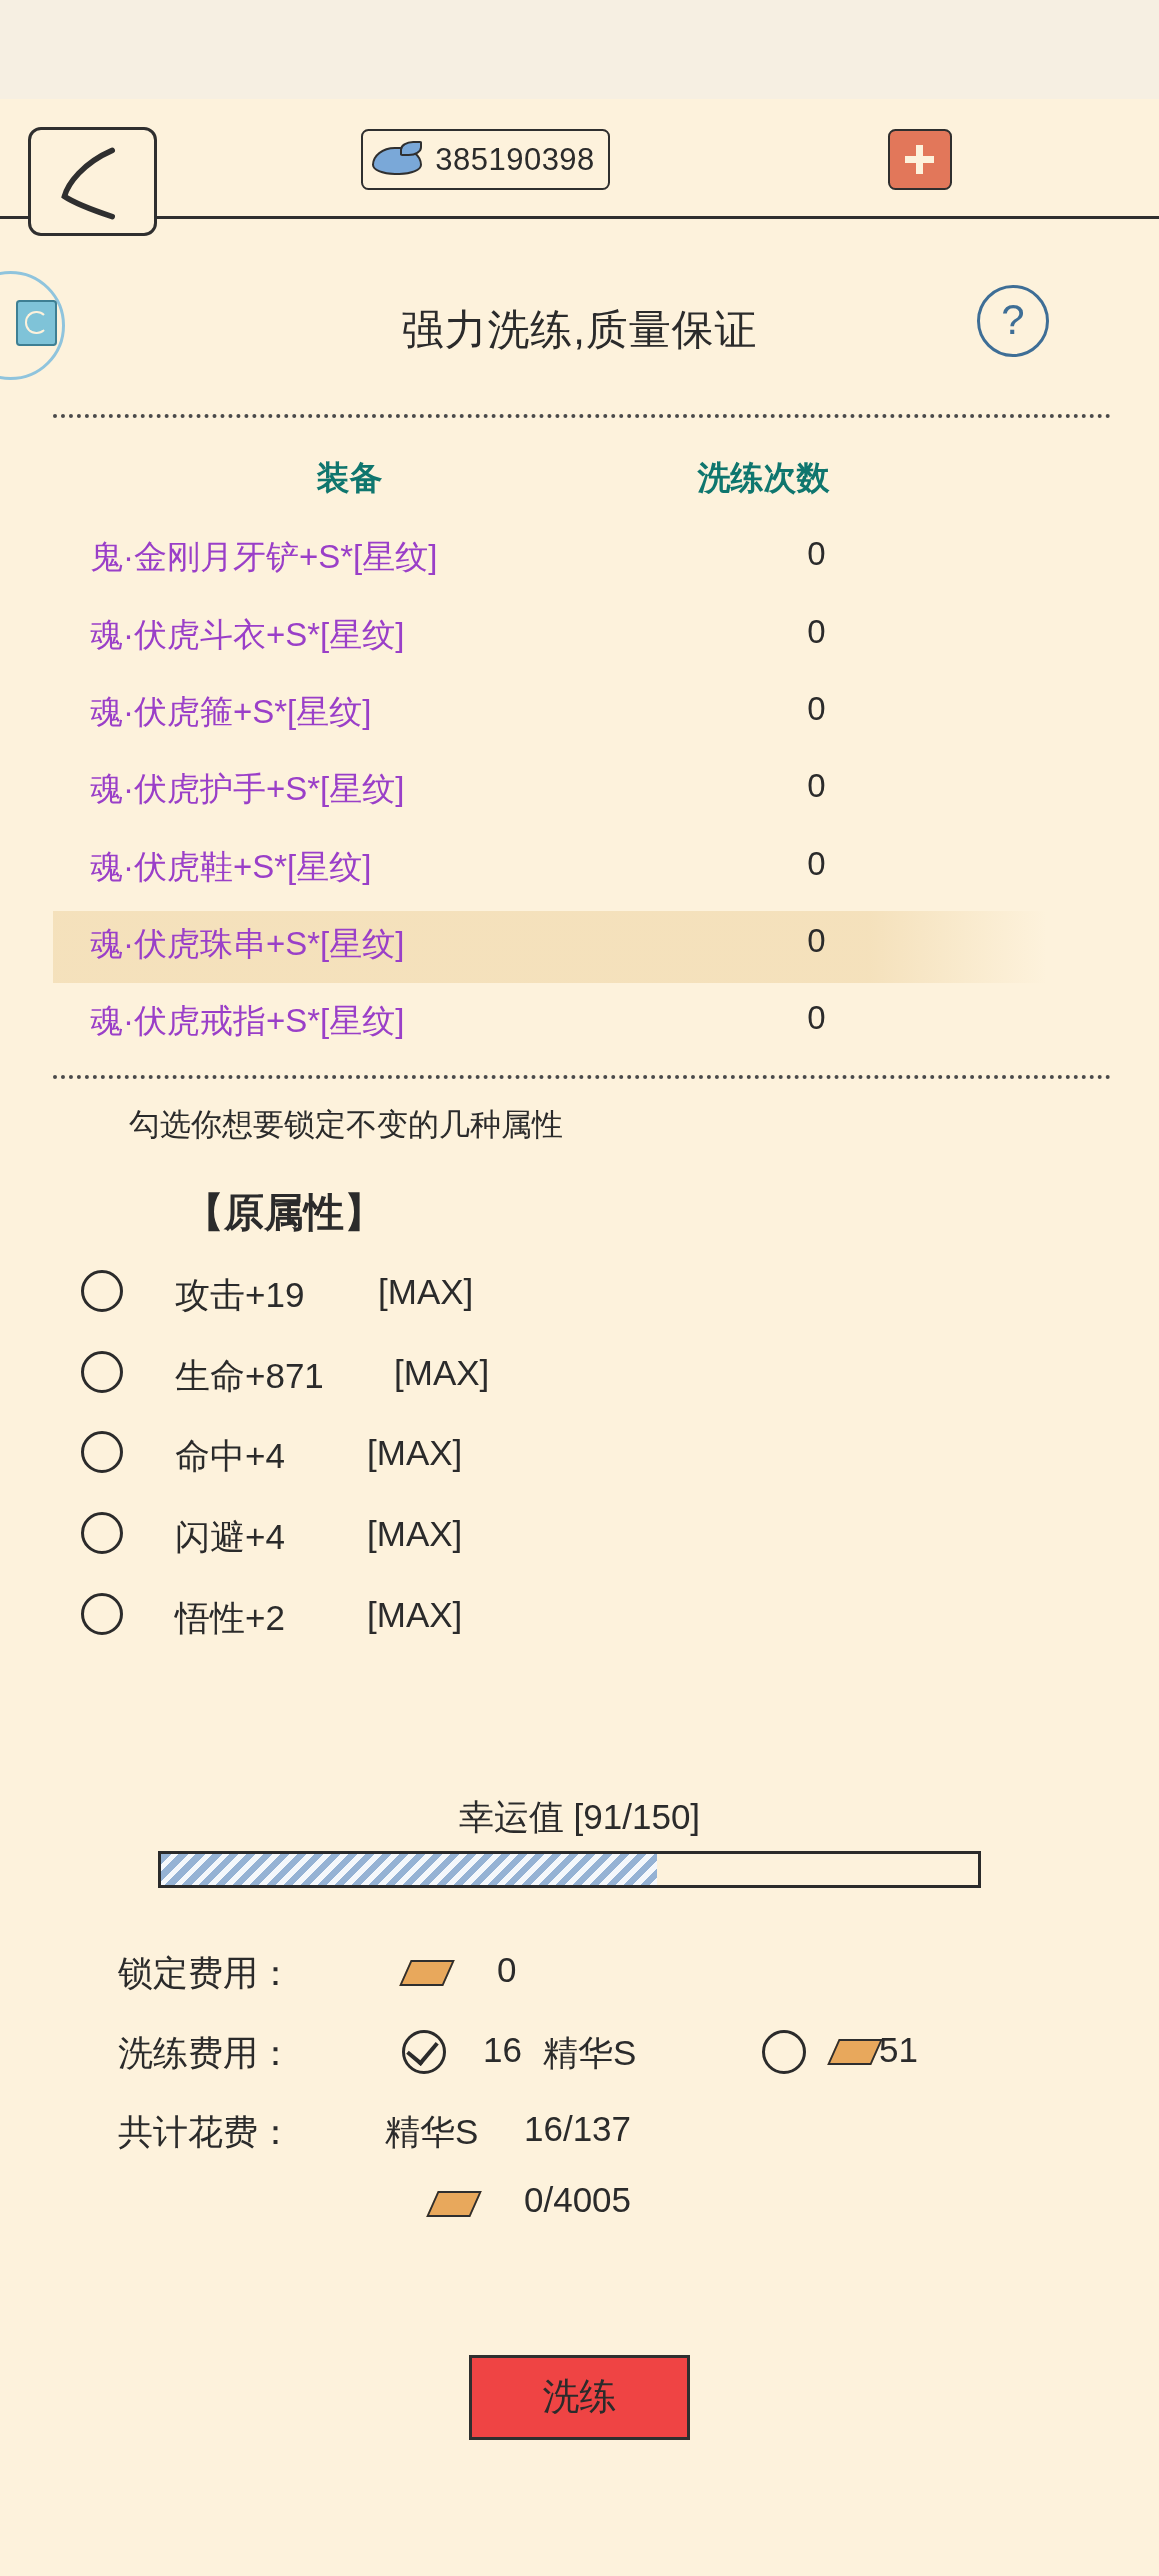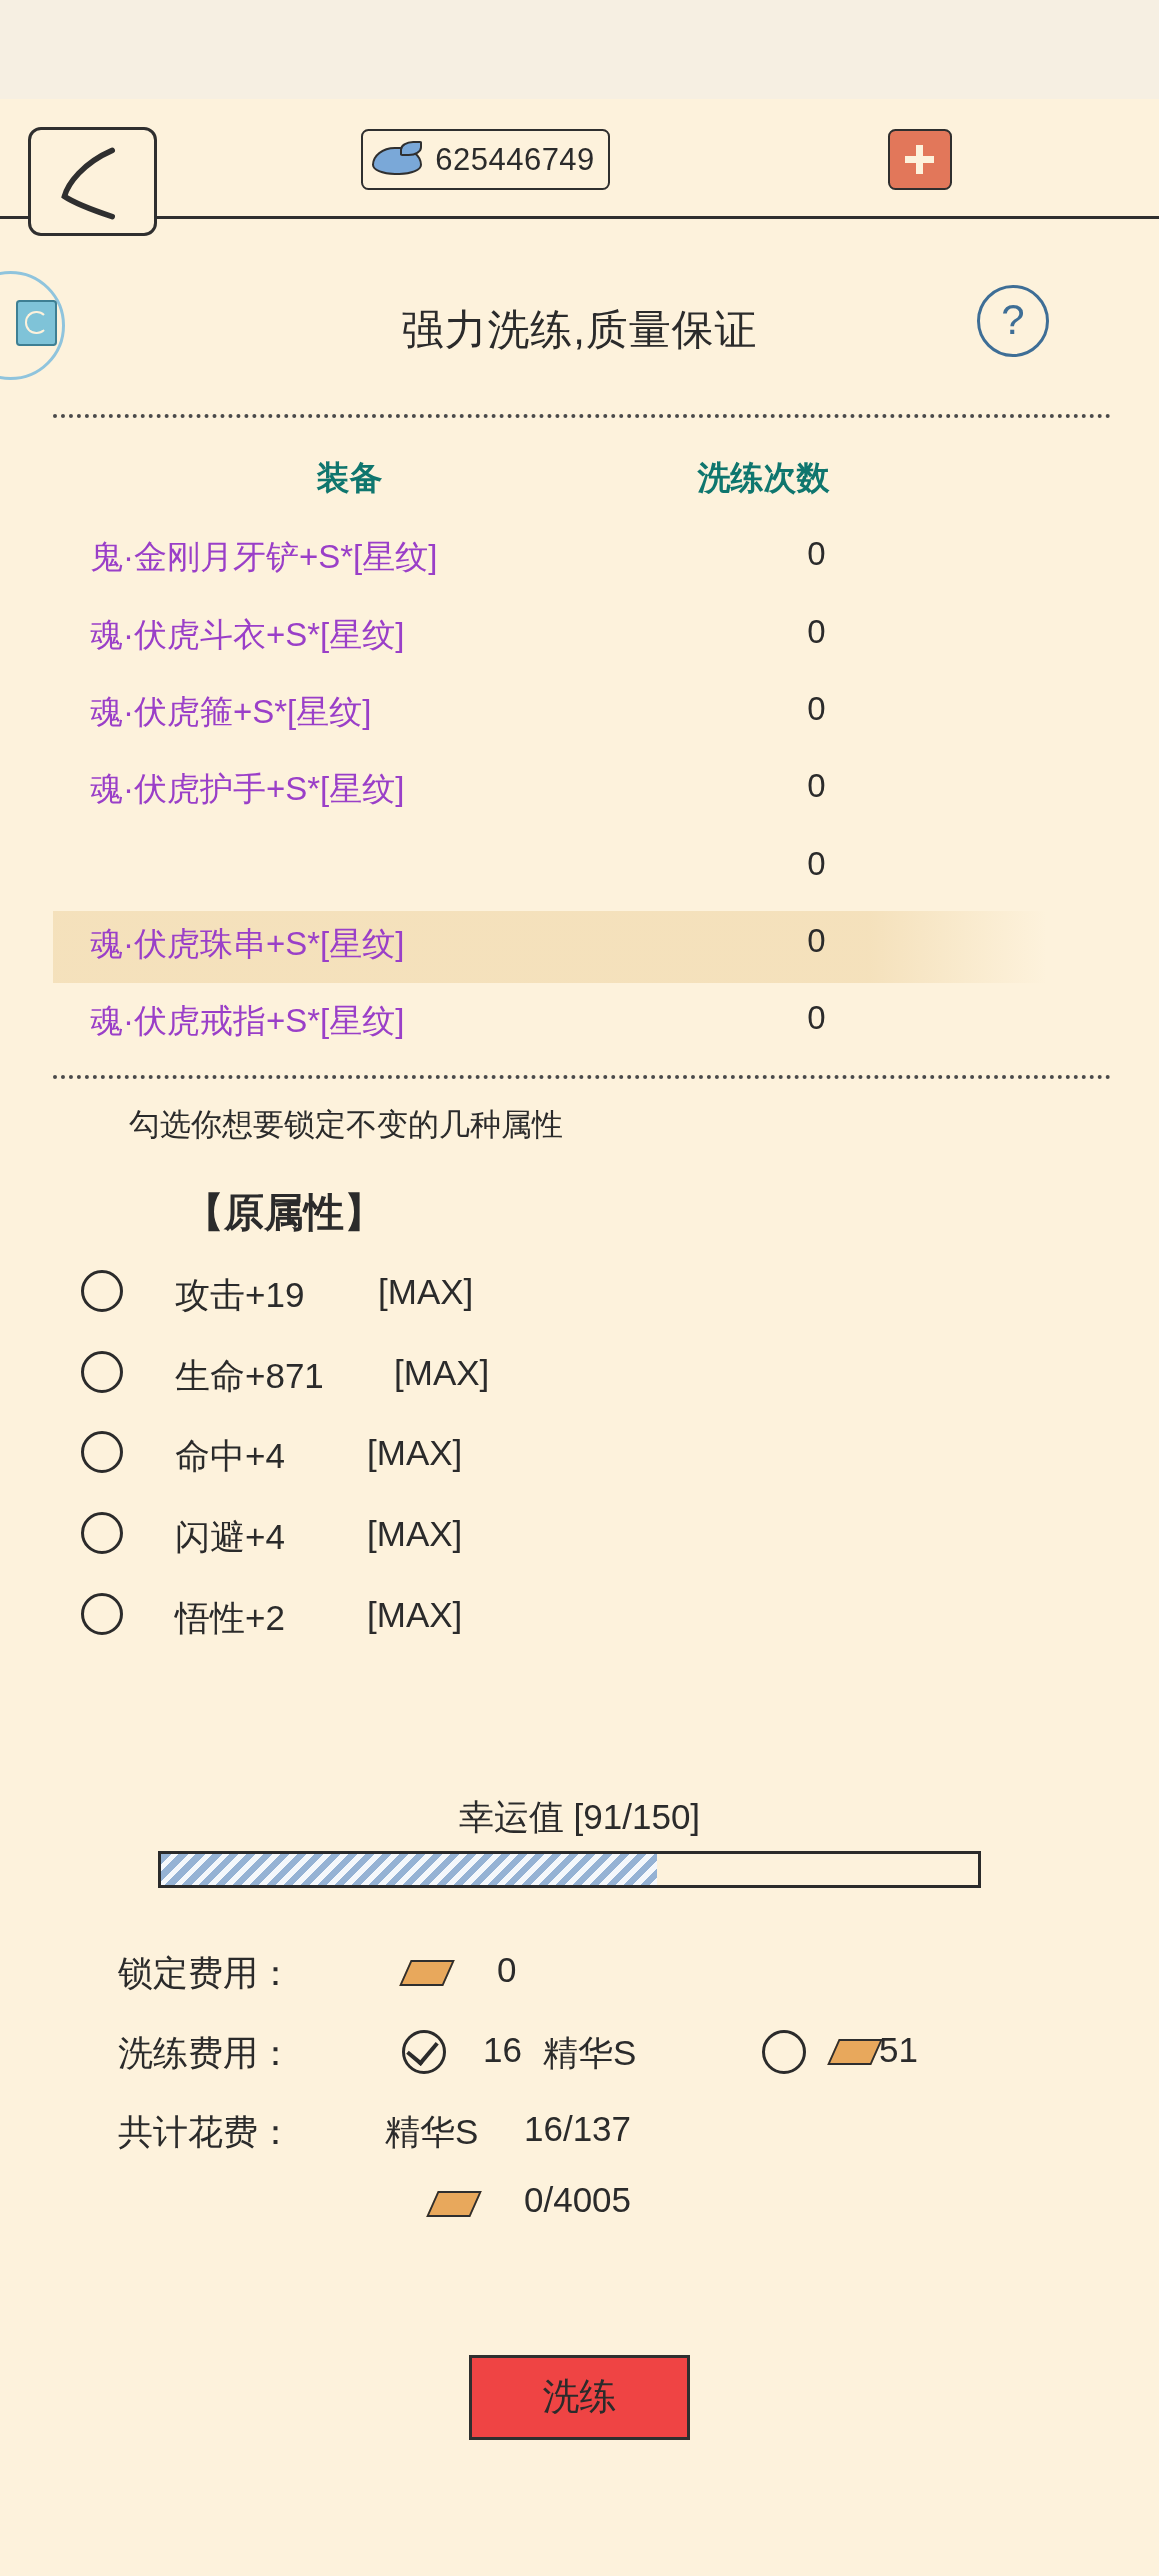--- a/index.html
+++ b/index.html
@@ -388,21 +388,21 @@
         <path d="M62 8 C30 22, 14 44, 10 58 C22 66, 44 74, 62 80" fill="none" stroke="#2f2f2f" stroke-width="6" stroke-linecap="round"></path>
       </svg>
     </span>
   </div>
 
   <div class="currency" id="cur-gem">
     <span class="gem">
       <span class="body"></span>
         <span class="tip"></span>
     </span>
-    <span class="val">625446749</span>
+    <span class="val">385190398</span>
   </div>
 
 
   <div class="plus-btn"></div>
 
   <div class="side-tab">
     <span class="glyph"></span>
   </div>
 
   <div class="title">强力洗练,质量保证</div>
@@ -423,20 +423,21 @@
   </div>
   <div class="eq-row" style="top:679px">
     <div class="eq-name">魂·伏虎箍+S*[星纹]</div>
     <div class="eq-count">0</div>
   </div>
   <div class="eq-row" style="top:756px">
     <div class="eq-name">魂·伏虎护手+S*[星纹]</div>
     <div class="eq-count">0</div>
   </div>
   <div class="eq-row" style="top:834px">
+    <div class="eq-name">魂·伏虎鞋+S*[星纹]</div>
     <div class="eq-count">0</div>
   </div>
   <div class="eq-row sel" style="top:911px">
     <div class="eq-name">魂·伏虎珠串+S*[星纹]</div>
     <div class="eq-count">0</div>
   </div>
   <div class="eq-row" style="top:988px">
     <div class="eq-name">魂·伏虎戒指+S*[星纹]</div>
     <div class="eq-count">0</div>
   </div>

